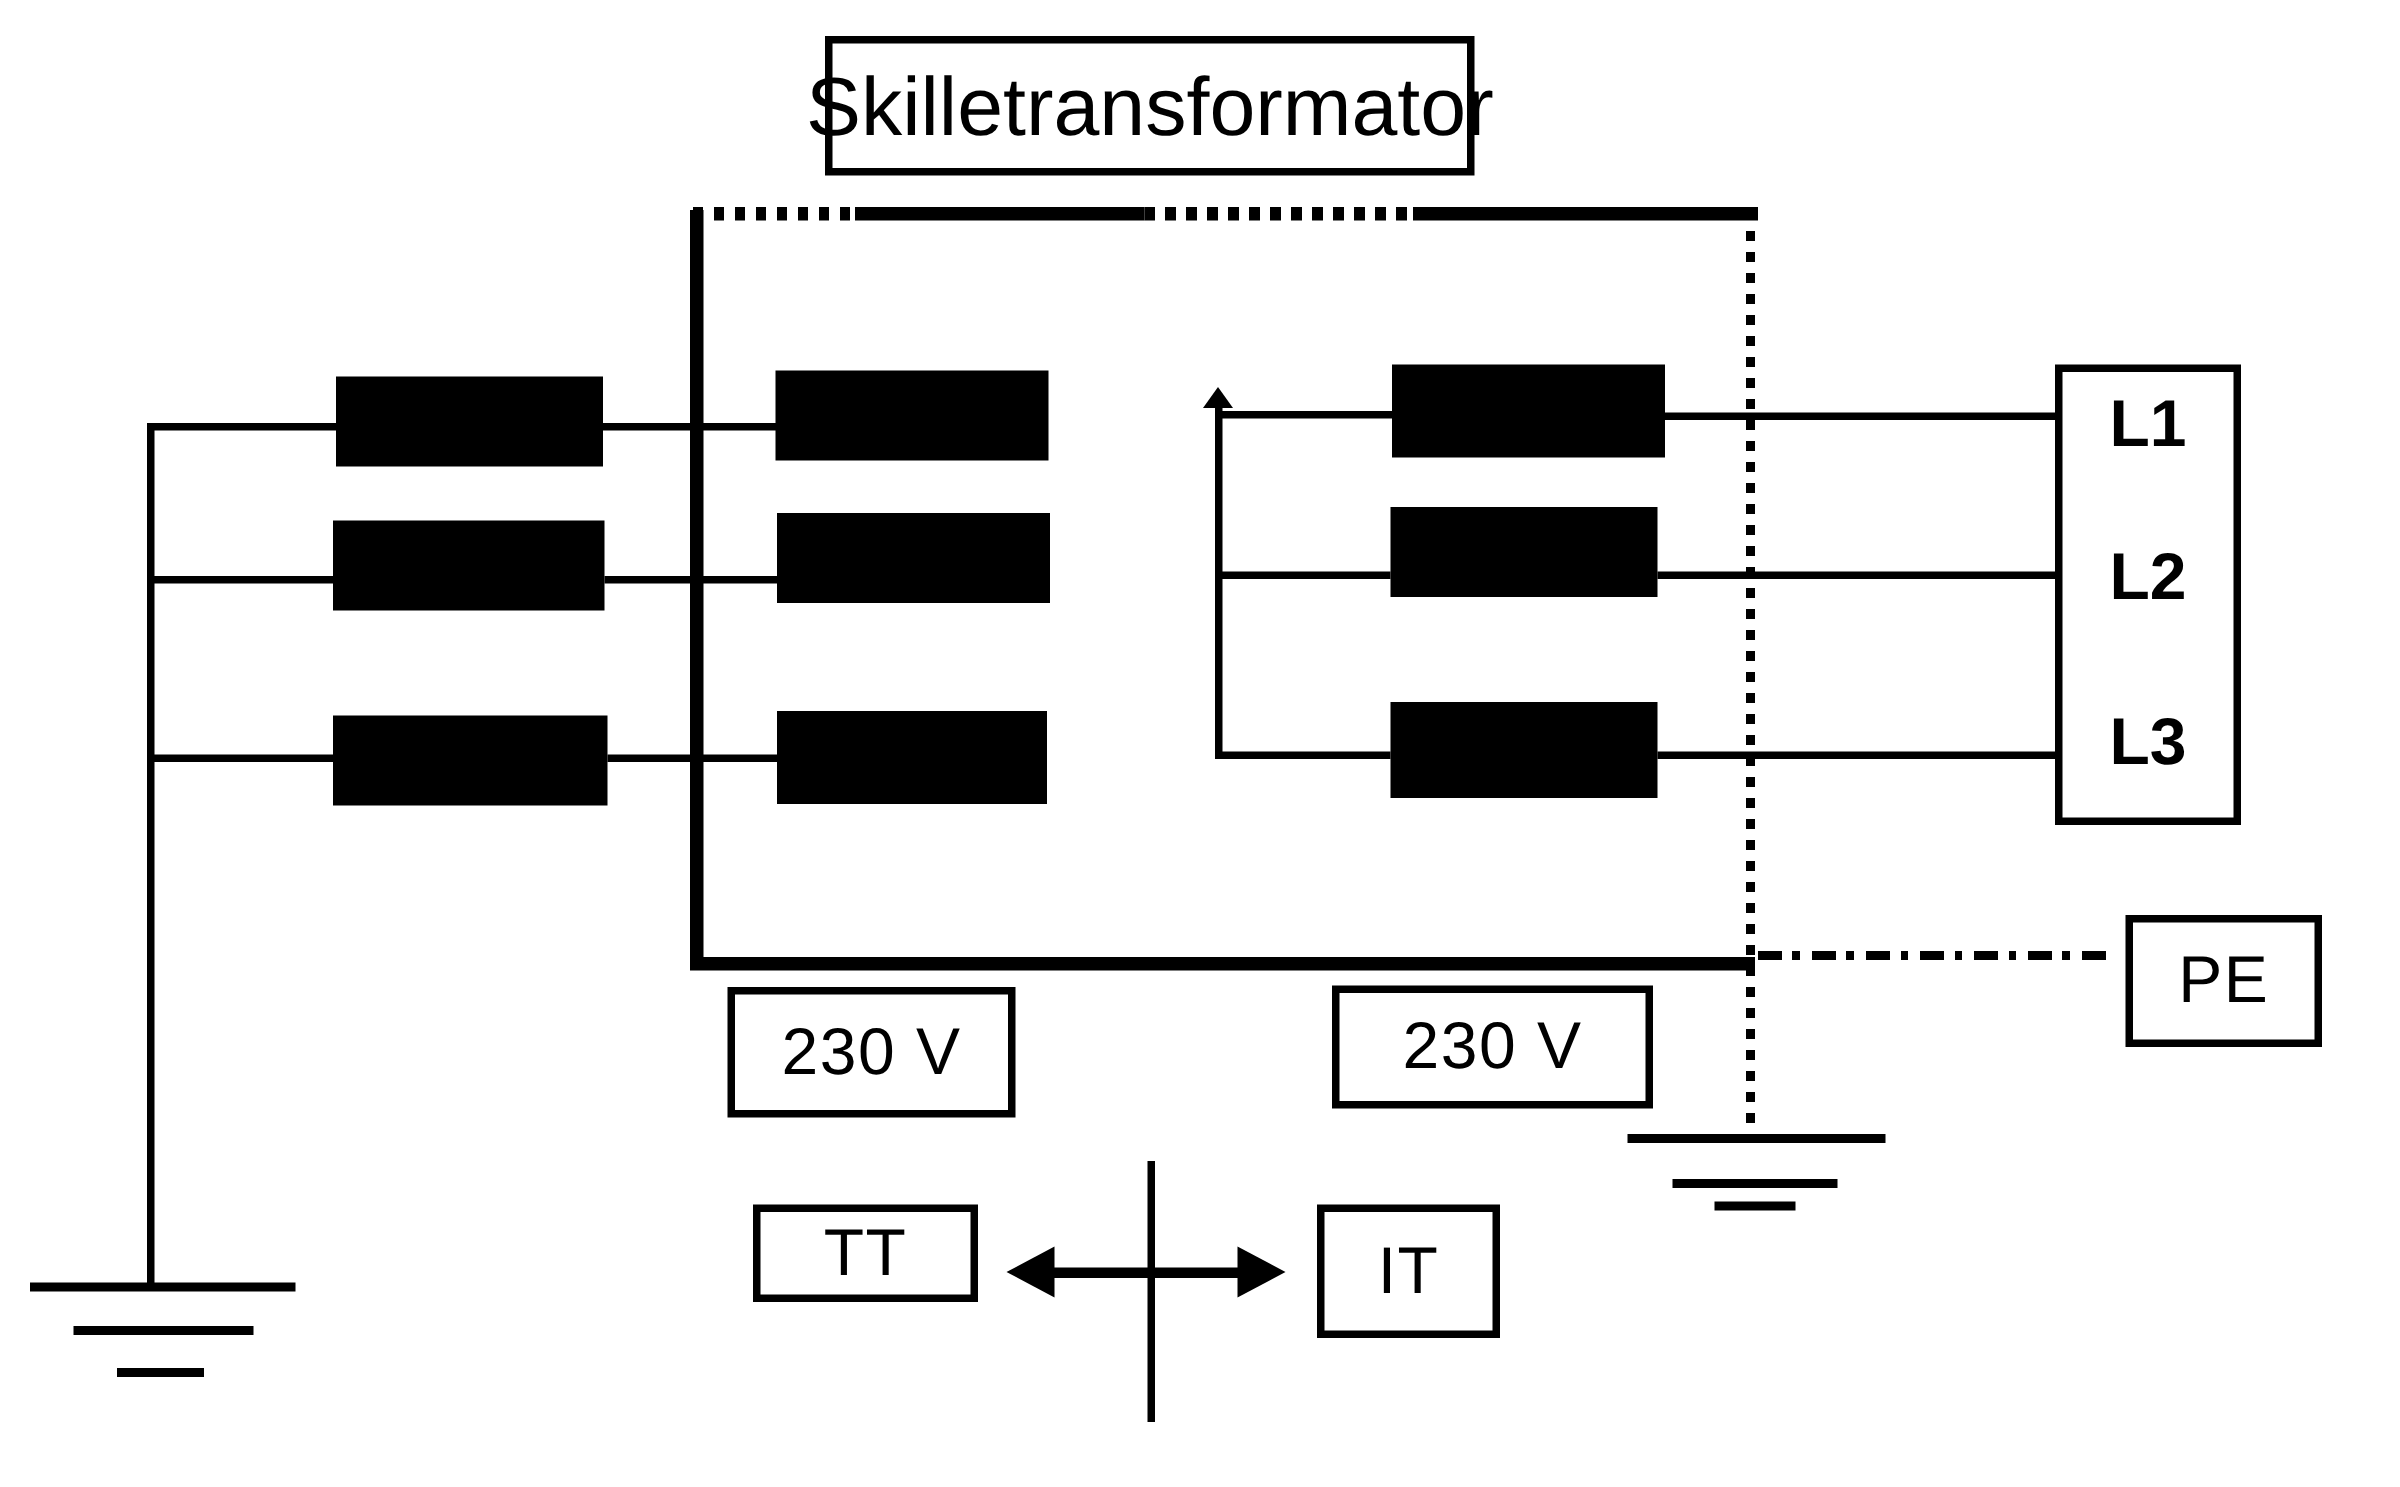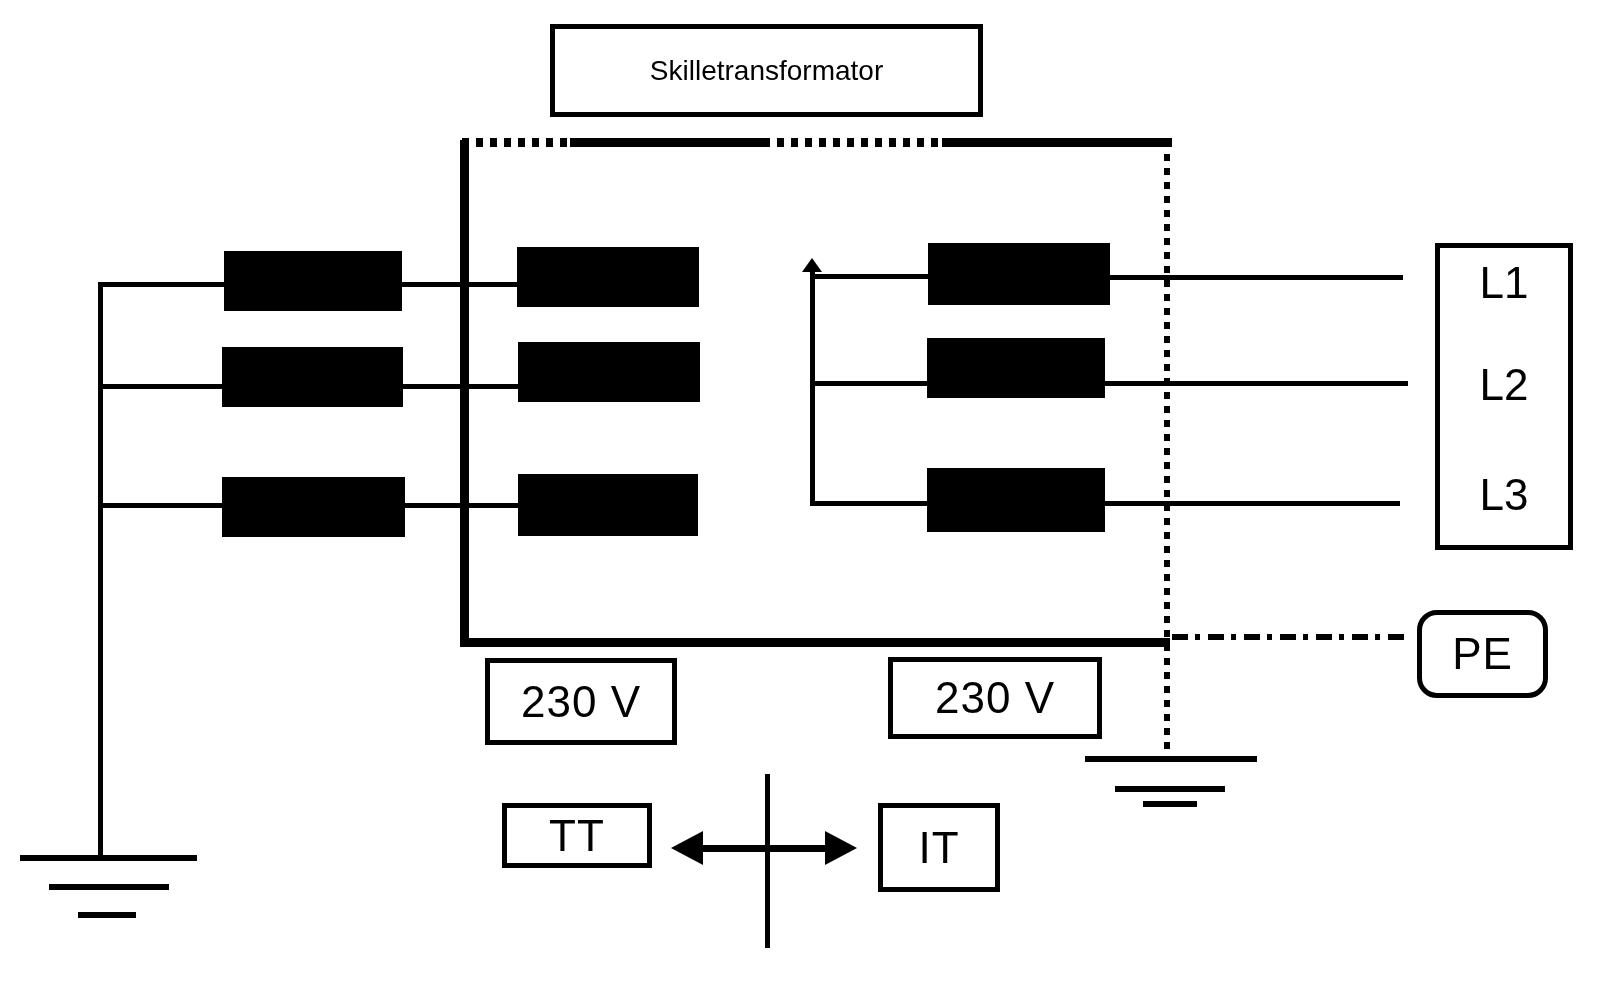--- a/index.html
+++ b/index.html
@@ -19,21 +19,21 @@
     border: 5px solid #000;
     background: #fff;
     box-sizing: border-box;
     display: flex;
     align-items: center;
     justify-content: center;
     font-size: 44px;
     letter-spacing: 1px;
     color: #000;
   }
-  .lbox.title { font-size: 28px; letter-spacing: 0; }
+  .lbox.title { font-size: 55px; letter-spacing: 0; }
   .pbox {
     position: absolute;
     border: 5px solid #000;
     background: #fff;
     box-sizing: border-box;
     font-size: 44px;
   }
   .phase-label {
     position: absolute;
     left: 0; width: 100%;
@@ -98,28 +98,28 @@
   <div class="line" style="left:813px; top:501px; width:114px; height:5px;"></div>
 
   <div class="winding" style="left:928px; top:243px; width:182px; height:62px;"></div>
   <div class="winding" style="left:927px; top:338px; width:178px; height:60px;"></div>
   <div class="winding" style="left:927px; top:468px; width:178px; height:64px;"></div>
 
   <div class="line" style="left:1110px; top:275px; width:293px; height:5px;"></div>
   <div class="line" style="left:1105px; top:381px; width:303px; height:5px;"></div>
   <div class="line" style="left:1105px; top:501px; width:295px; height:5px;"></div>
 
-  <div class="pbox" style="left:1435px; top:243px; width:138px; height:307px;">
+  <div class="pbox" style="left:1370px; top:243px; width:124px; height:307px;font-weight:bold;">
     <span class="phase-label" style="top:13px;">L1</span>
     <span class="phase-label" style="top:115px;">L2</span>
     <span class="phase-label" style="top:225px;">L3</span>
   </div>
 
   <div class="dashdot-h" style="left:1172px; top:634px; width:232px; height:6px;"></div>
-  <div class="lbox" style="left:1417px; top:610px; width:131px; height:88px;border-radius:20px;">
+  <div class="lbox" style="left:1417px; top:610px; width:131px; height:88px;">
     <span>PE</span>
   </div>
 
   <div class="lbox" style="left:485px; top:658px; width:192px; height:87px;">
     <span>230 V</span>
   </div>
   <div class="lbox" style="left:888px; top:657px; width:214px; height:82px;">
     <span>230 V</span>
   </div>
 

